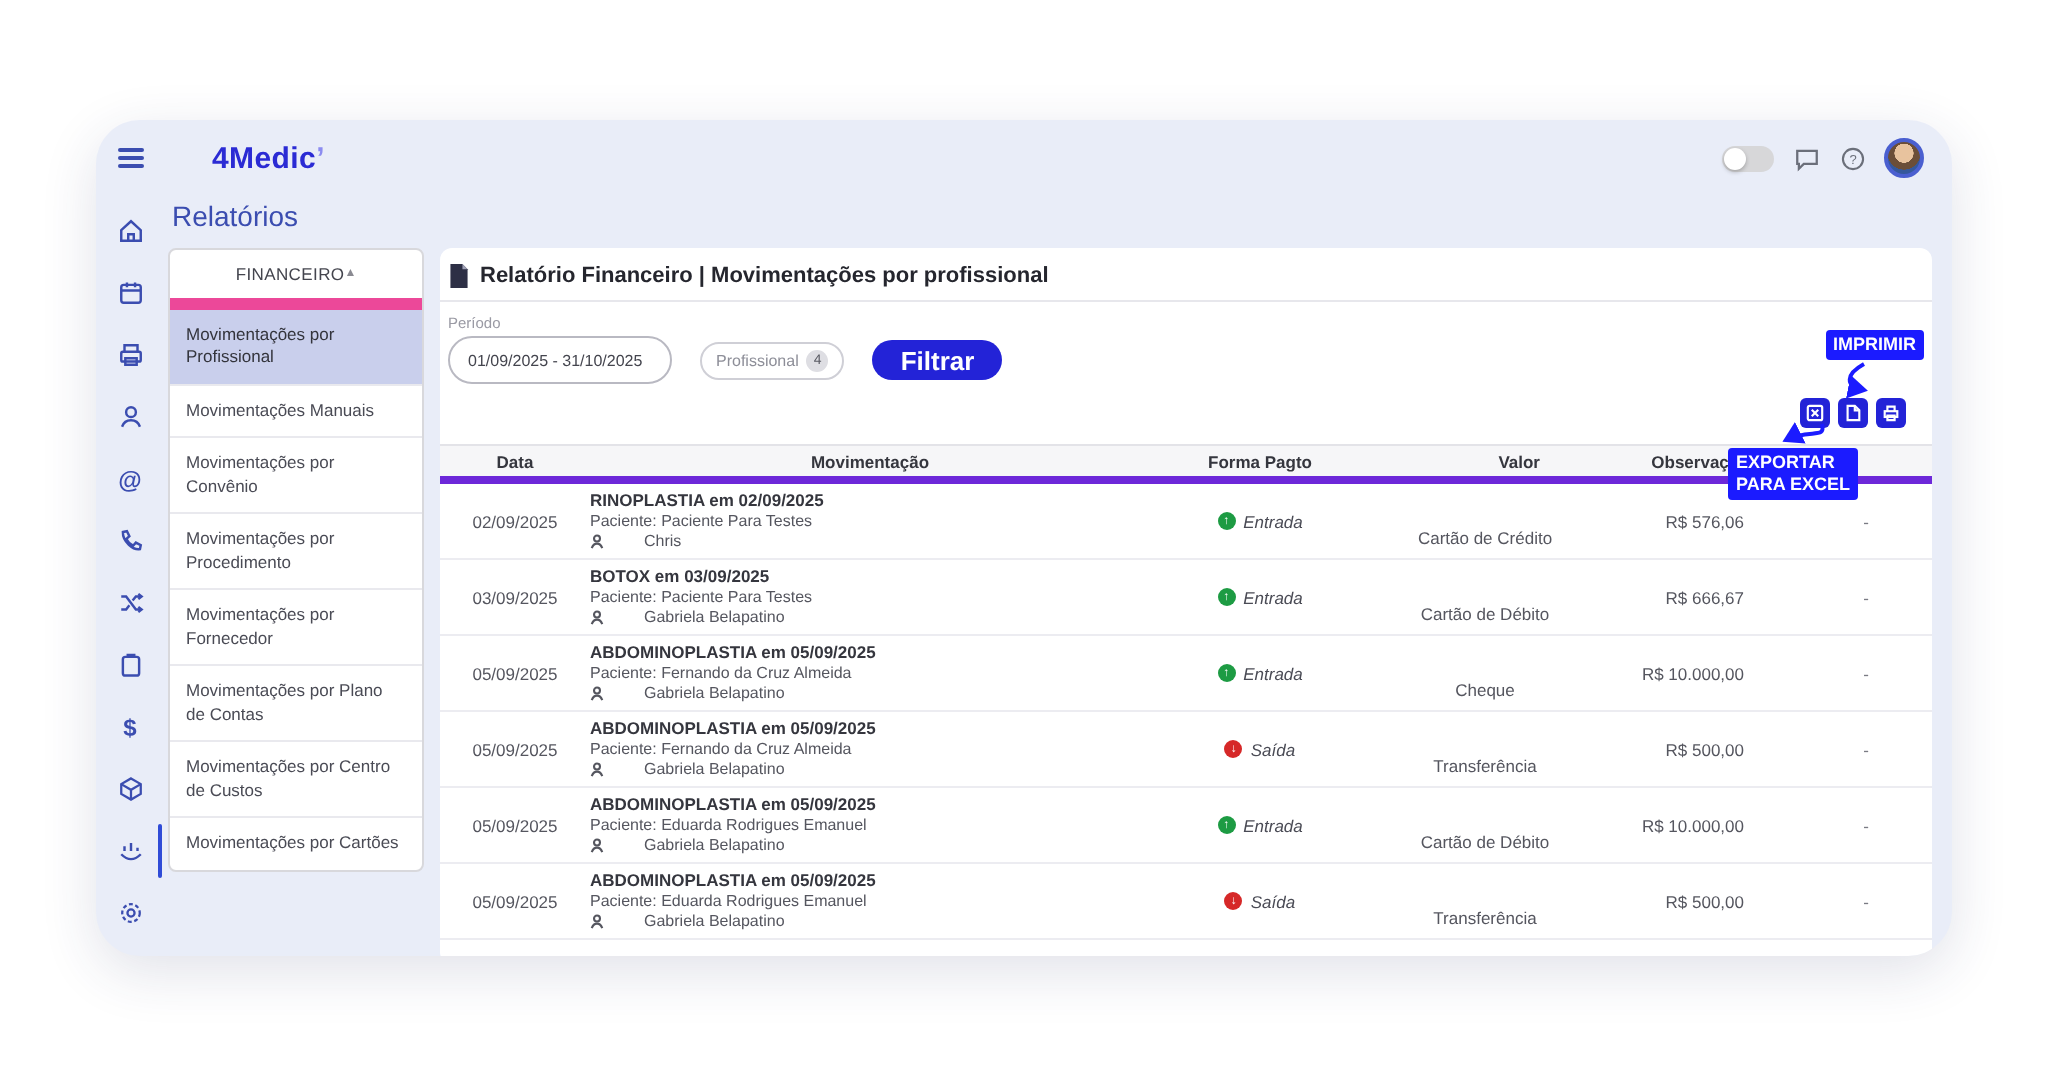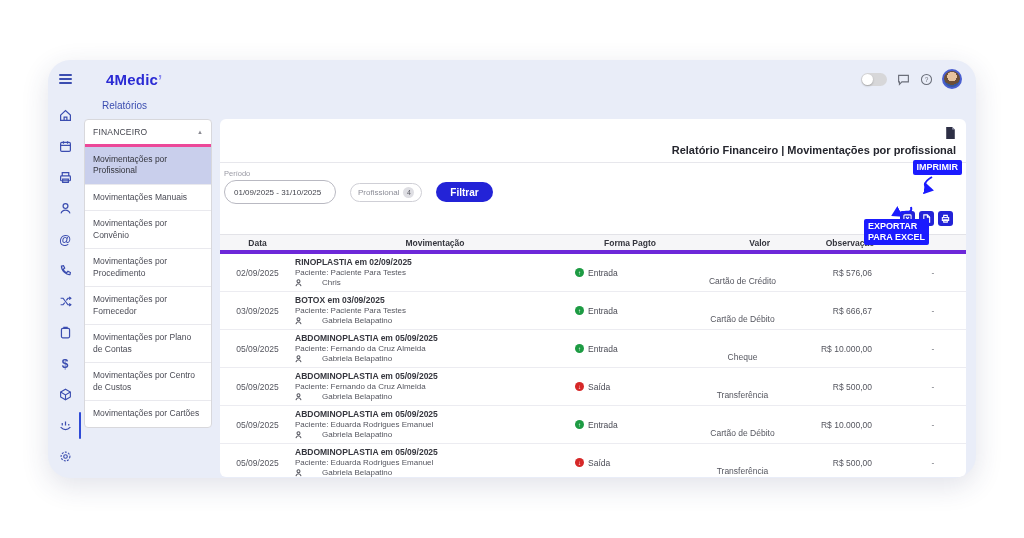--- a/index.html
+++ b/index.html
@@ -25,64 +25,64 @@
   .avatar { width:20px; height:20px; border-radius:50%; border:2px solid #4a5fd0;
     background:radial-gradient(circle at 50% 35%, #e8c39e 0 36%, #6b4e38 37% 62%, #35589c 63%); cursor:pointer; }
 
   
   .app-body { display:flex; height:380px; }
   .rail { width:34px; display:flex; flex-direction:column; align-items:center; padding-top:2px; }
   .rail-item { width:34px; height:31px; display:flex; align-items:center; justify-content:center; color:#3b4db0; position:relative; cursor:pointer; }
   .rail-item.active::after { content:""; position:absolute; right:1px; top:2px; bottom:2px; width:2px; background:#2f4bd7; border-radius:1px; }
 
   .content { flex:1; padding:0 10px 0 2px; }
-  .breadcrumb { font-size:10px; color:#3b4db0; margin:2px 0 8px 18px; }
+  .breadcrumb { font-size:14px; color:#3b4db0; margin:2px 0 8px 2px; }
 
   .panels { display:flex; gap:8px; align-items:flex-start; height:358px; }
 
   
   .side-card { width:128px; background:#fff; border:1px solid #d8d8dc; border-radius:4px; overflow:hidden; }
-  .side-head { display:flex; align-items:center; justify-content:space-between; padding:7px 8px; border-bottom:3px solid #ec4899; cursor:pointer; }
+  .side-head { display:flex; align-items:center; justify-content:center; padding:7px 8px; border-bottom:6px solid #ec4899; cursor:pointer; }
   .side-head .txt { font-size:8.5px; color:#44454e; letter-spacing:.2px; }
   .side-head .caret { font-size:6px; color:#8a8a92; }
   .side-item { font-size:8.5px; color:#4a4b55; padding:7px 8px; border-bottom:1px solid #e9e9ee; line-height:1.35; cursor:pointer; }
   .side-item:last-child { border-bottom:none; }
   .side-item.selected { background:#c9cfec; color:#33343c; }
 
   
   .main-card { flex:1; background:#fff; border-radius:6px; height:100%; position:relative; overflow:hidden; }
-  .title-row { display:flex; align-items:flex-end; gap:5px; padding:8px 10px 6px 4px;flex-direction:column; }
+  .title-row { display:flex; align-items:flex-start; gap:5px; padding:8px 10px 6px 4px; }
   .title-row svg { flex:none; }
   .page-title { font-size:11px; font-weight:bold; color:#25262e; }
   .title-divider { height:1px; background:#e7e7ec; margin:0 0 4px 0; }
 
   .filter-area { padding:2px 10px 0 4px; }
   .field-label { font-size:7.5px; color:#9a9aa4; margin-bottom:2px; }
   .filter-row { display:flex; align-items:center; gap:14px; }
   .date-input { width:112px; height:24px; border:1px solid #b9b9c2; border-radius:13px; display:flex; align-items:center; padding:0 9px; font-size:8px; color:#44454e; background:#fff; }
   .chip { height:19px; border:1px solid #cfcfd6; border-radius:11px; display:flex; align-items:center; gap:4px; padding:0 7px; font-size:8px; color:#8d8e98; background:#fff; cursor:pointer;text-align:right; }
   .chip .count { width:11px; height:11px; border-radius:50%; background:#dedee3; color:#5a5b64; font-size:7px; display:flex; align-items:center; justify-content:center; }
-  .btn-filter { height:20px; border:none; border-radius:11px; background:#2323d7; color:#fff; font-size:10px; font-weight:bold; padding:0 14px; cursor:pointer; font-family:"Liberation Sans", sans-serif; }
+  .btn-filter { height:20px; border:none; border-radius:11px; background:#2323d7; color:#fff; font-size:13px; font-weight:bold; padding:0 14px; cursor:pointer; font-family:"Liberation Sans", sans-serif; }
 
   .actions-row { display:flex; justify-content:flex-end; gap:4px; padding-right:13px; margin-top:7px; }
   .act-btn { width:15px; height:15px; border-radius:3px; background:#2323d7; border:none; display:flex; align-items:center; justify-content:center; cursor:pointer; }
 
   
   .grid-row { display:grid; grid-template-columns:75px 1fr 110px 115px 100px 66px; align-items:center; }
   .thead { margin-top:8px; background:#f6f6f8; border-top:1px solid #e3e3e8; border-bottom:4px solid #6d28d9; height:20px; }
   .th { font-size:8.5px; font-weight:bold; color:#35363e; text-align:center; }
   .th.left { text-align:left; }
   .th.right { text-align:right; padding-right:30px; }
   .trow { border-bottom:1px solid #ececf1; height:38px; }
   .td-date { font-size:8.5px; color:#55565f; text-align:center; }
   .td-desc { padding-right:6px; }
   .td-desc .t1 { font-size:8.5px; font-weight:bold; color:#35363e; line-height:1.3; }
   .td-desc .t2 { font-size:8px; color:#55565f; line-height:1.3; }
   .td-desc .t3 { font-size:8px; color:#55565f; line-height:1.3; display:flex; align-items:center; gap:20px; }
-  .td-mv { display:flex; align-items:center; gap:4px; font-size:8.5px; color:#4a4b55; }
+  .td-mv { display:flex; align-items:center; justify-content:center; gap:4px; font-size:8.5px; color:#4a4b55;font-style:italic; }
   .dot { width:9px; height:9px; border-radius:50%; display:flex; align-items:center; justify-content:center; color:#fff; font-size:6px; line-height:1; }
   .mv.in .dot { background:#1d9b43; }
   .mv.in .dot::before { content:"↑"; }
   .mv.out .dot { background:#d62828; }
   .mv.out .dot::before { content:"↓"; }
   .td-pay { font-size:8.5px; color:#55565f; text-align:center;margin-top:16px; }
   .td-val { font-size:8.5px; color:#55565f; text-align:right; padding-right:28px; }
   .td-obs { font-size:8.5px; color:#7a7b84; text-align:center; }
 
   

